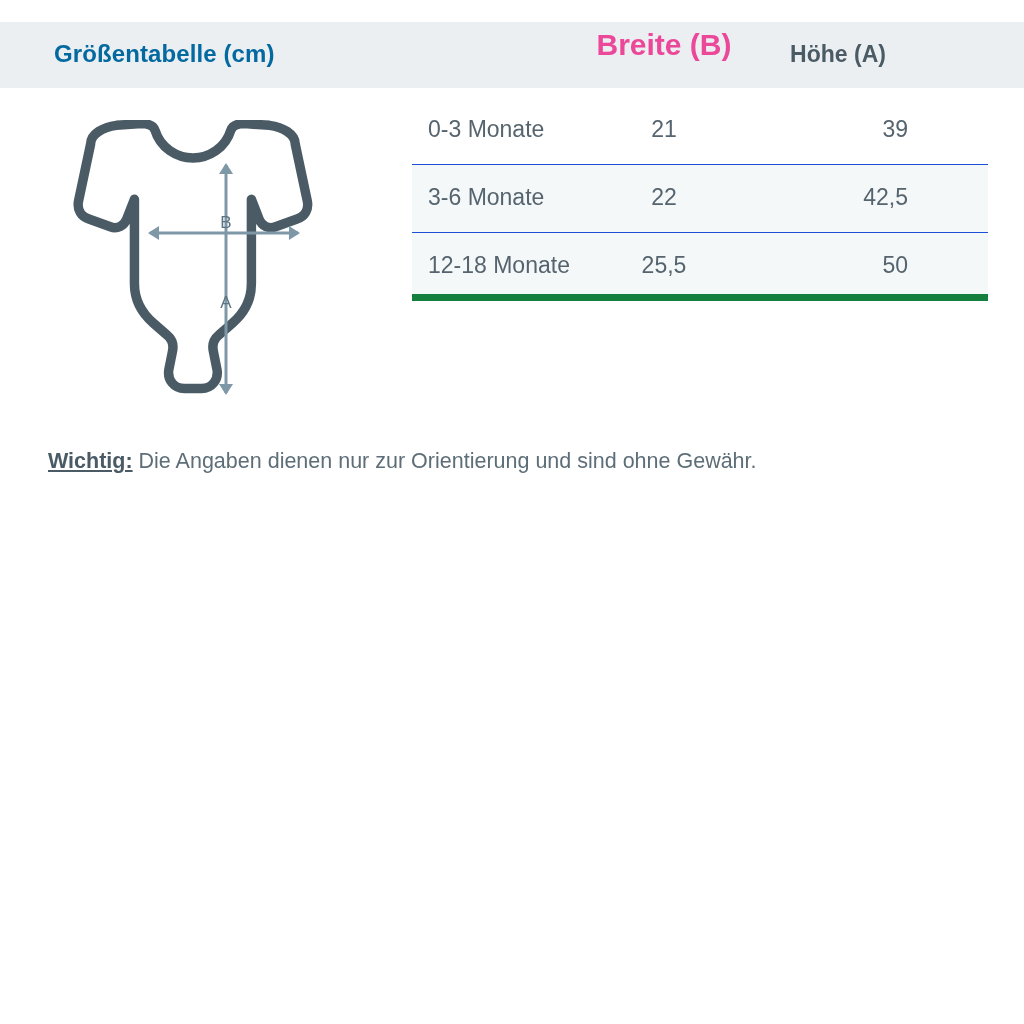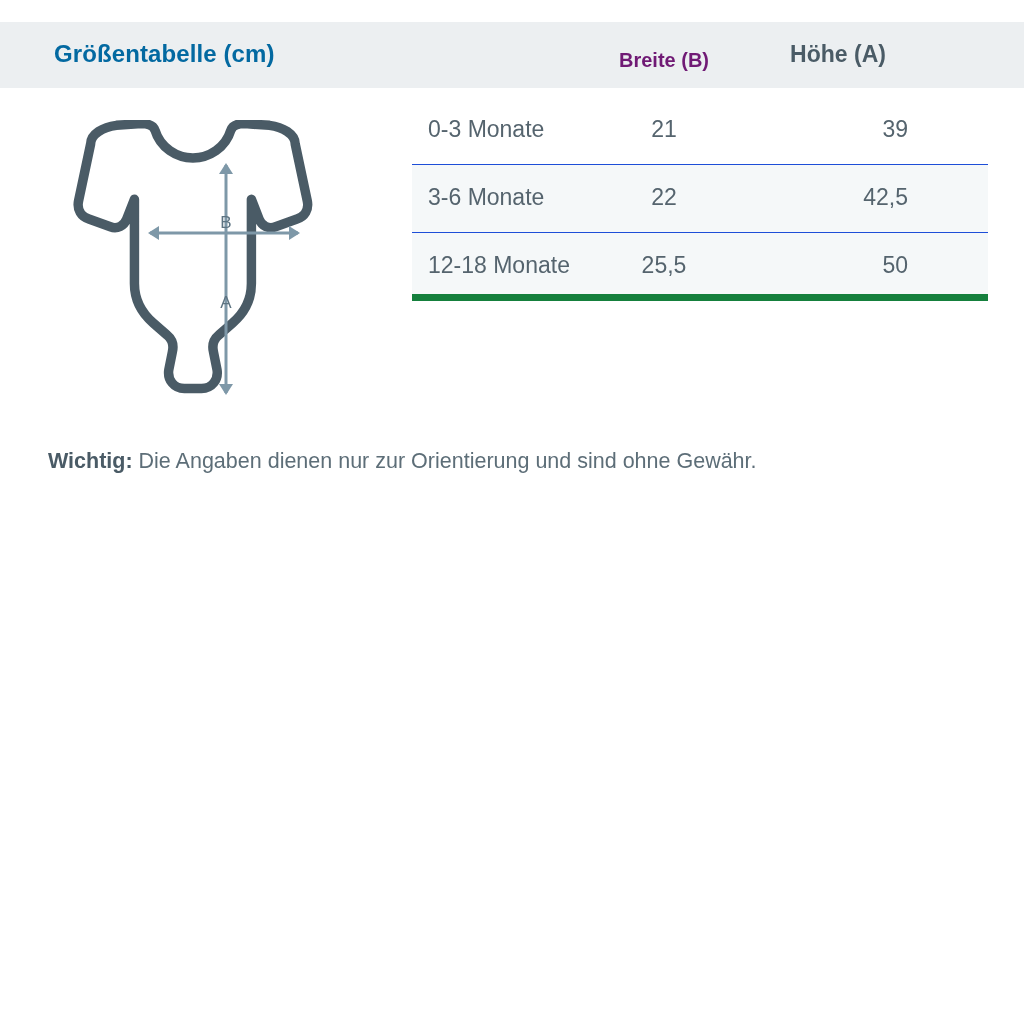--- a/index.html
+++ b/index.html
@@ -34,26 +34,26 @@
     top: 40px;
     font-size: 24px;
     font-weight: bold;
     color: #0369a1;
     letter-spacing: 0.1px;
   }
 
   .header-col-b {
     position: absolute;
     left: 594px;
-    top: 49px;
+    top: 28px;
     width: 140px;
     text-align: center;
-    font-size: 20px;
-    font-weight: bold;
-    color: #701a75;
+    font-size: 30px;
+    font-weight: bold;
+    color: #ec4899;
   }
 
   .header-col-a {
     position: absolute;
     left: 768px;
     top: 41px;
     width: 140px;
     text-align: center;
     font-size: 23px;
     font-weight: bold;
@@ -125,20 +125,21 @@
     left: 48px;
     top: 443px;
     width: 930px;
     font-size: 21.5px;
     line-height: 37px;
     color: #5d6e78;
   }
   .note b {
     color: #4a5b66;
     font-weight: bold;
+    text-decoration: underline;
   }
 </style>
 </head>
 <body>
 
 <div class="page">
 
   <div class="header-band"></div>
 
   <div class="header-title">Größentabelle (cm)</div>

